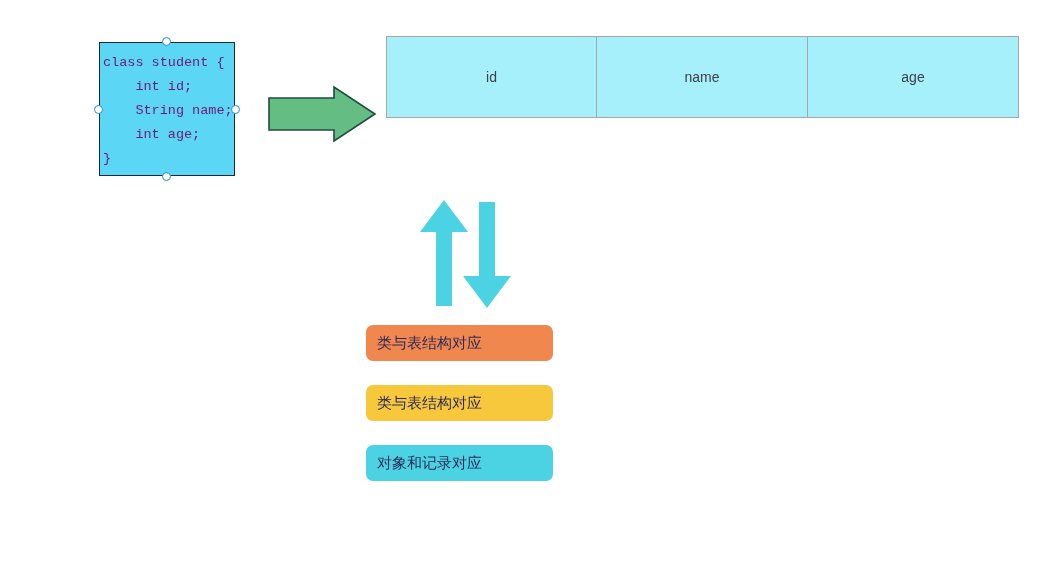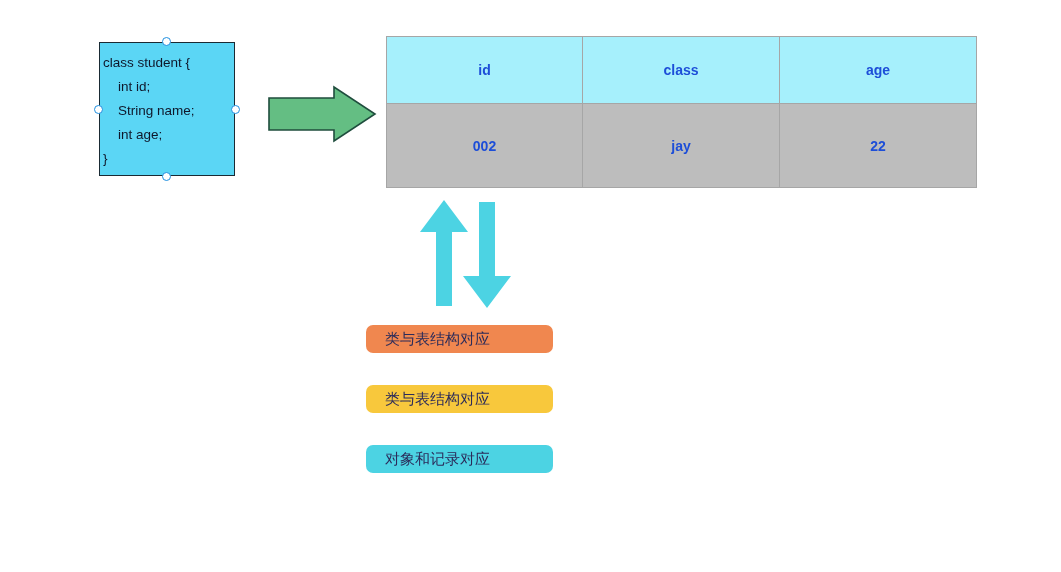--- a/index.html
+++ b/index.html
@@ -26,24 +26,24 @@
     top: 42px;
     width: 136px;
     height: 134px;
     background: #5BD6F5;
     border: 1px solid #1a2a33;
     box-sizing: border-box;
   }
   #code-text {
     margin: 0;
     padding: 8px 0 0 3px;
-    font-family: Liberation Sans, sans-serif;
+    font-family: Liberation Mono, monospace;
     font-size: 13.5px;
     line-height: 24px;
-    color: #0f172a;
+    color: #701a75;
     white-space: pre;
   }
   .handle {
     position: absolute;
     width: 9px;
     height: 9px;
     border-radius: 50%;
     background: #ffffff;
     border: 1.6px solid #1f8fe0;
     box-sizing: border-box;
@@ -70,25 +70,25 @@
     width: 539px;
     height: 152px;
     border-collapse: collapse;
     table-layout: fixed;
   }
   #db-table td,
   #db-table th {
     border: 1px solid #a6a6a6;
     text-align: center;
     vertical-align: middle;
-    font-weight: bold;
+    font-weight: normal;
     font-size: 14px;
-    color: #1d4ed8;
+    color: #404040;
     height: 50px;
-    padding: 8px;
+    padding: 15px;
   }
   #db-table .col-id   { width: 179px; }
   #db-table .col-name { width: 180px; }
   #db-table .col-age  { width: 180px; }
   #db-table thead td { background: #A6F0FC; }
   #db-table tbody tr.row-0 td { background: #E5DFD0; }
   #db-table tbody tr.row-1 td { background: #BDBDBD; }
 
   
   #sync-arrows {
@@ -97,28 +97,28 @@
     top: 198px;
     width: 100px;
     height: 112px;
   }
 
   
   .pill {
     position: absolute;
     left: 366px;
     width: 187px;
-    height: 28px;
+    height: 36px;
     border-radius: 7px;
     display: flex;
     align-items: center;
     font-size: 15px;
     color: #2b2b5a;
     box-sizing: border-box;
-    padding-left: 19px;
+    padding-left: 11px;
     font-family: "DejaVu Sans", "Liberation Sans", sans-serif;
   }
   #pill-0 { top: 325px; background: #F0874F; }
   #pill-1 { top: 385px; background: #F8C83C; }
   #pill-2 { top: 445px; background: #4CD3E3; text-align: right; }
 </style>
 </head>
 <body>
 
 <div id="canvas">
@@ -136,30 +136,25 @@
   <div class="handle right"></div>
 
   <svg id="green-arrow" viewBox="0 0 112 60">
     <polygon points="3,14 68,14 68,3 109,30 68,57 68,46 3,46" fill="#64BE83" stroke="#1f4d3d" stroke-width="1.6" stroke-linejoin="miter"></polygon>
   </svg>
 
   <table id="db-table">
     <thead>
       <tr>
         <td class="col-id">id</td>
-        <td class="col-name">class</td>
+        <td class="col-name">name</td>
         <td class="col-age">age</td>
       </tr>
     </thead>
     <tbody>
-      <tr class="row-1">
-        <td>002</td>
-        <td>jay</td>
-        <td>22</td>
-      </tr>
     </tbody>
   </table>
 
   <svg id="sync-arrows" viewBox="0 0 100 112">
     <g>
       <polygon points="26,2 50,34 34,34 34,108 18,108 18,34 2,34" fill="#4CD3E3"></polygon>
     </g>
     <g>
       <polygon points="69,110 93,78 77,78 77,4 61,4 61,78 45,78" fill="#4CD3E3"></polygon>
     </g>

